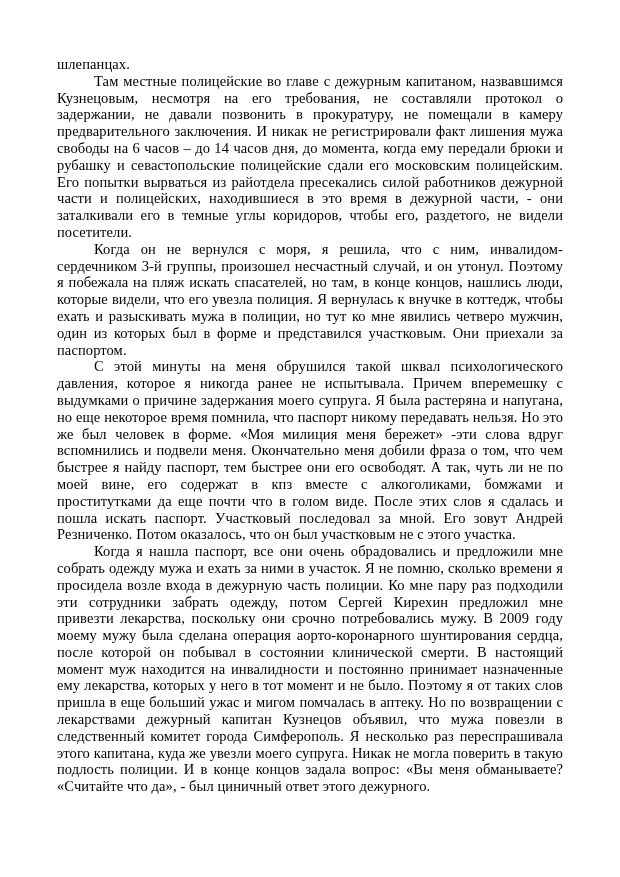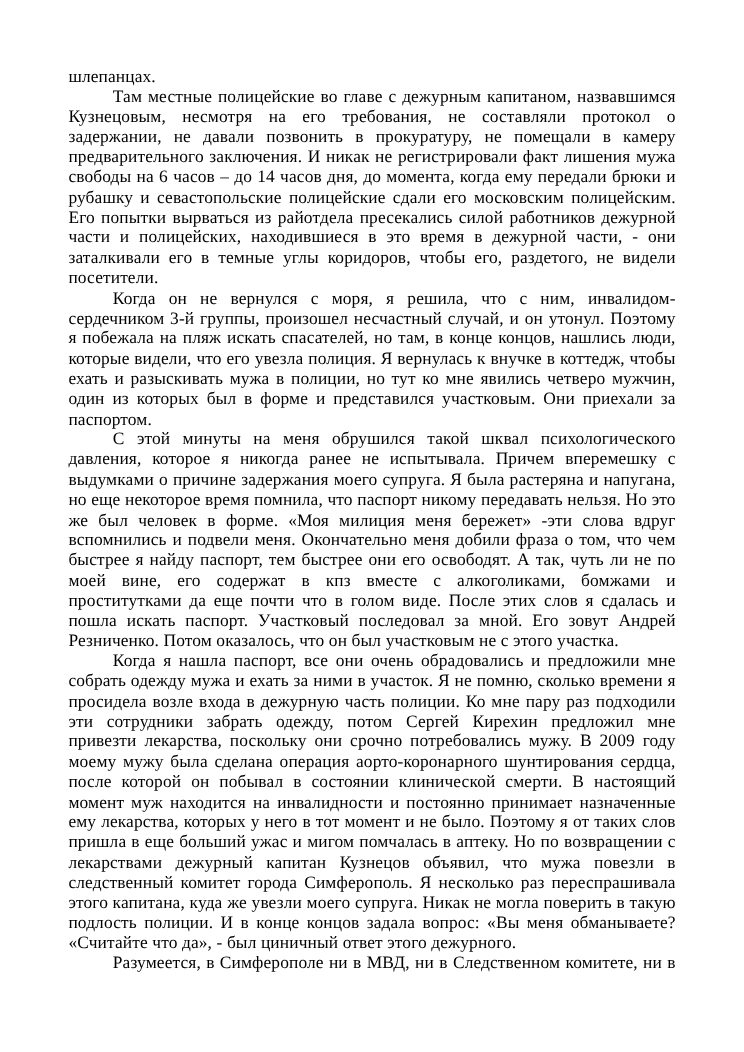--- a/index.html
+++ b/index.html
@@ -39,14 +39,13 @@
 </style>
 </head>
 <body>
 
 <div class="page">
   <p class="para no-indent">шлепанцах.</p>
   <p class="para">Там местные полицейские во главе с дежурным капитаном, назвавшимся Кузнецовым, несмотря на его требования, не составляли протокол о задержании, не давали позвонить в прокуратуру, не помещали в камеру предварительного заключения. И никак не регистрировали факт лишения мужа свободы на 6 часов – до 14 часов дня, до момента, когда ему передали брюки и рубашку и севастопольские полицейские сдали его московским полицейским. Его попытки вырваться из райотдела пресекались силой работников дежурной части и полицейских, находившиеся в это время в дежурной части, - они заталкивали его в темные углы коридоров, чтобы его, раздетого, не видели посетители.</p>
   <p class="para">Когда он не вернулся с моря, я решила, что с ним, инвалидом-сердечником 3-й группы, произошел несчастный случай, и он утонул. Поэтому я побежала на пляж искать спасателей, но там, в конце концов, нашлись люди, которые видели, что его увезла полиция. Я вернулась к внучке в коттедж, чтобы ехать и разыскивать мужа в полиции, но тут ко мне явились четверо  мужчин, один из которых был в форме и представился участковым. Они приехали за паспортом.</p>
   <p class="para">С этой минуты на меня обрушился такой шквал психологического давления, которое я никогда ранее не испытывала. Причем вперемешку с выдумками о причине задержания моего супруга. Я была растеряна и напугана, но еще некоторое время помнила, что паспорт никому передавать нельзя. Но это же был человек в форме. «Моя милиция меня бережет» -эти слова вдруг вспомнились и подвели меня. Окончательно меня добили фраза  о том, что чем быстрее я найду паспорт, тем быстрее они его освободят. А так, чуть ли не по моей вине, его содержат в кпз вместе с алкоголиками, бомжами и проститутками да еще почти что в голом виде. После этих слов я сдалась и пошла искать паспорт. Участковый последовал за мной. Его зовут Андрей Резниченко. Потом оказалось, что он был участковым не с этого участка.</p>
   <p class="para">Когда я нашла паспорт, все они очень обрадовались и предложили мне собрать одежду мужа и ехать за ними в участок. Я не помню, сколько времени я просидела возле входа в дежурную часть полиции. Ко мне пару  раз подходили эти сотрудники забрать одежду, потом Сергей Кирехин предложил мне привезти лекарства, поскольку они срочно потребовались мужу. В 2009 году моему мужу была сделана операция аорто-коронарного шунтирования сердца, после которой он побывал в состоянии клинической смерти. В настоящий момент муж находится на инвалидности и постоянно принимает назначенные ему лекарства, которых у него в тот момент и не было. Поэтому я от таких слов пришла в еще больший ужас и мигом помчалась в аптеку. Но по возвращении с лекарствами дежурный капитан Кузнецов объявил, что мужа повезли в следственный комитет города Симферополь. Я несколько раз переспрашивала этого капитана, куда же увезли моего супруга. Никак не могла поверить в такую подлость полиции. И в конце концов задала вопрос: «Вы меня обманываете?  «Считайте что да», - был циничный ответ этого дежурного.</p>
-  <p class="para continues-next-page">Разумеется, в Симферополе ни в МВД, ни в Следственном комитете, ни в</p>
 </div>
 
 </body></html>

